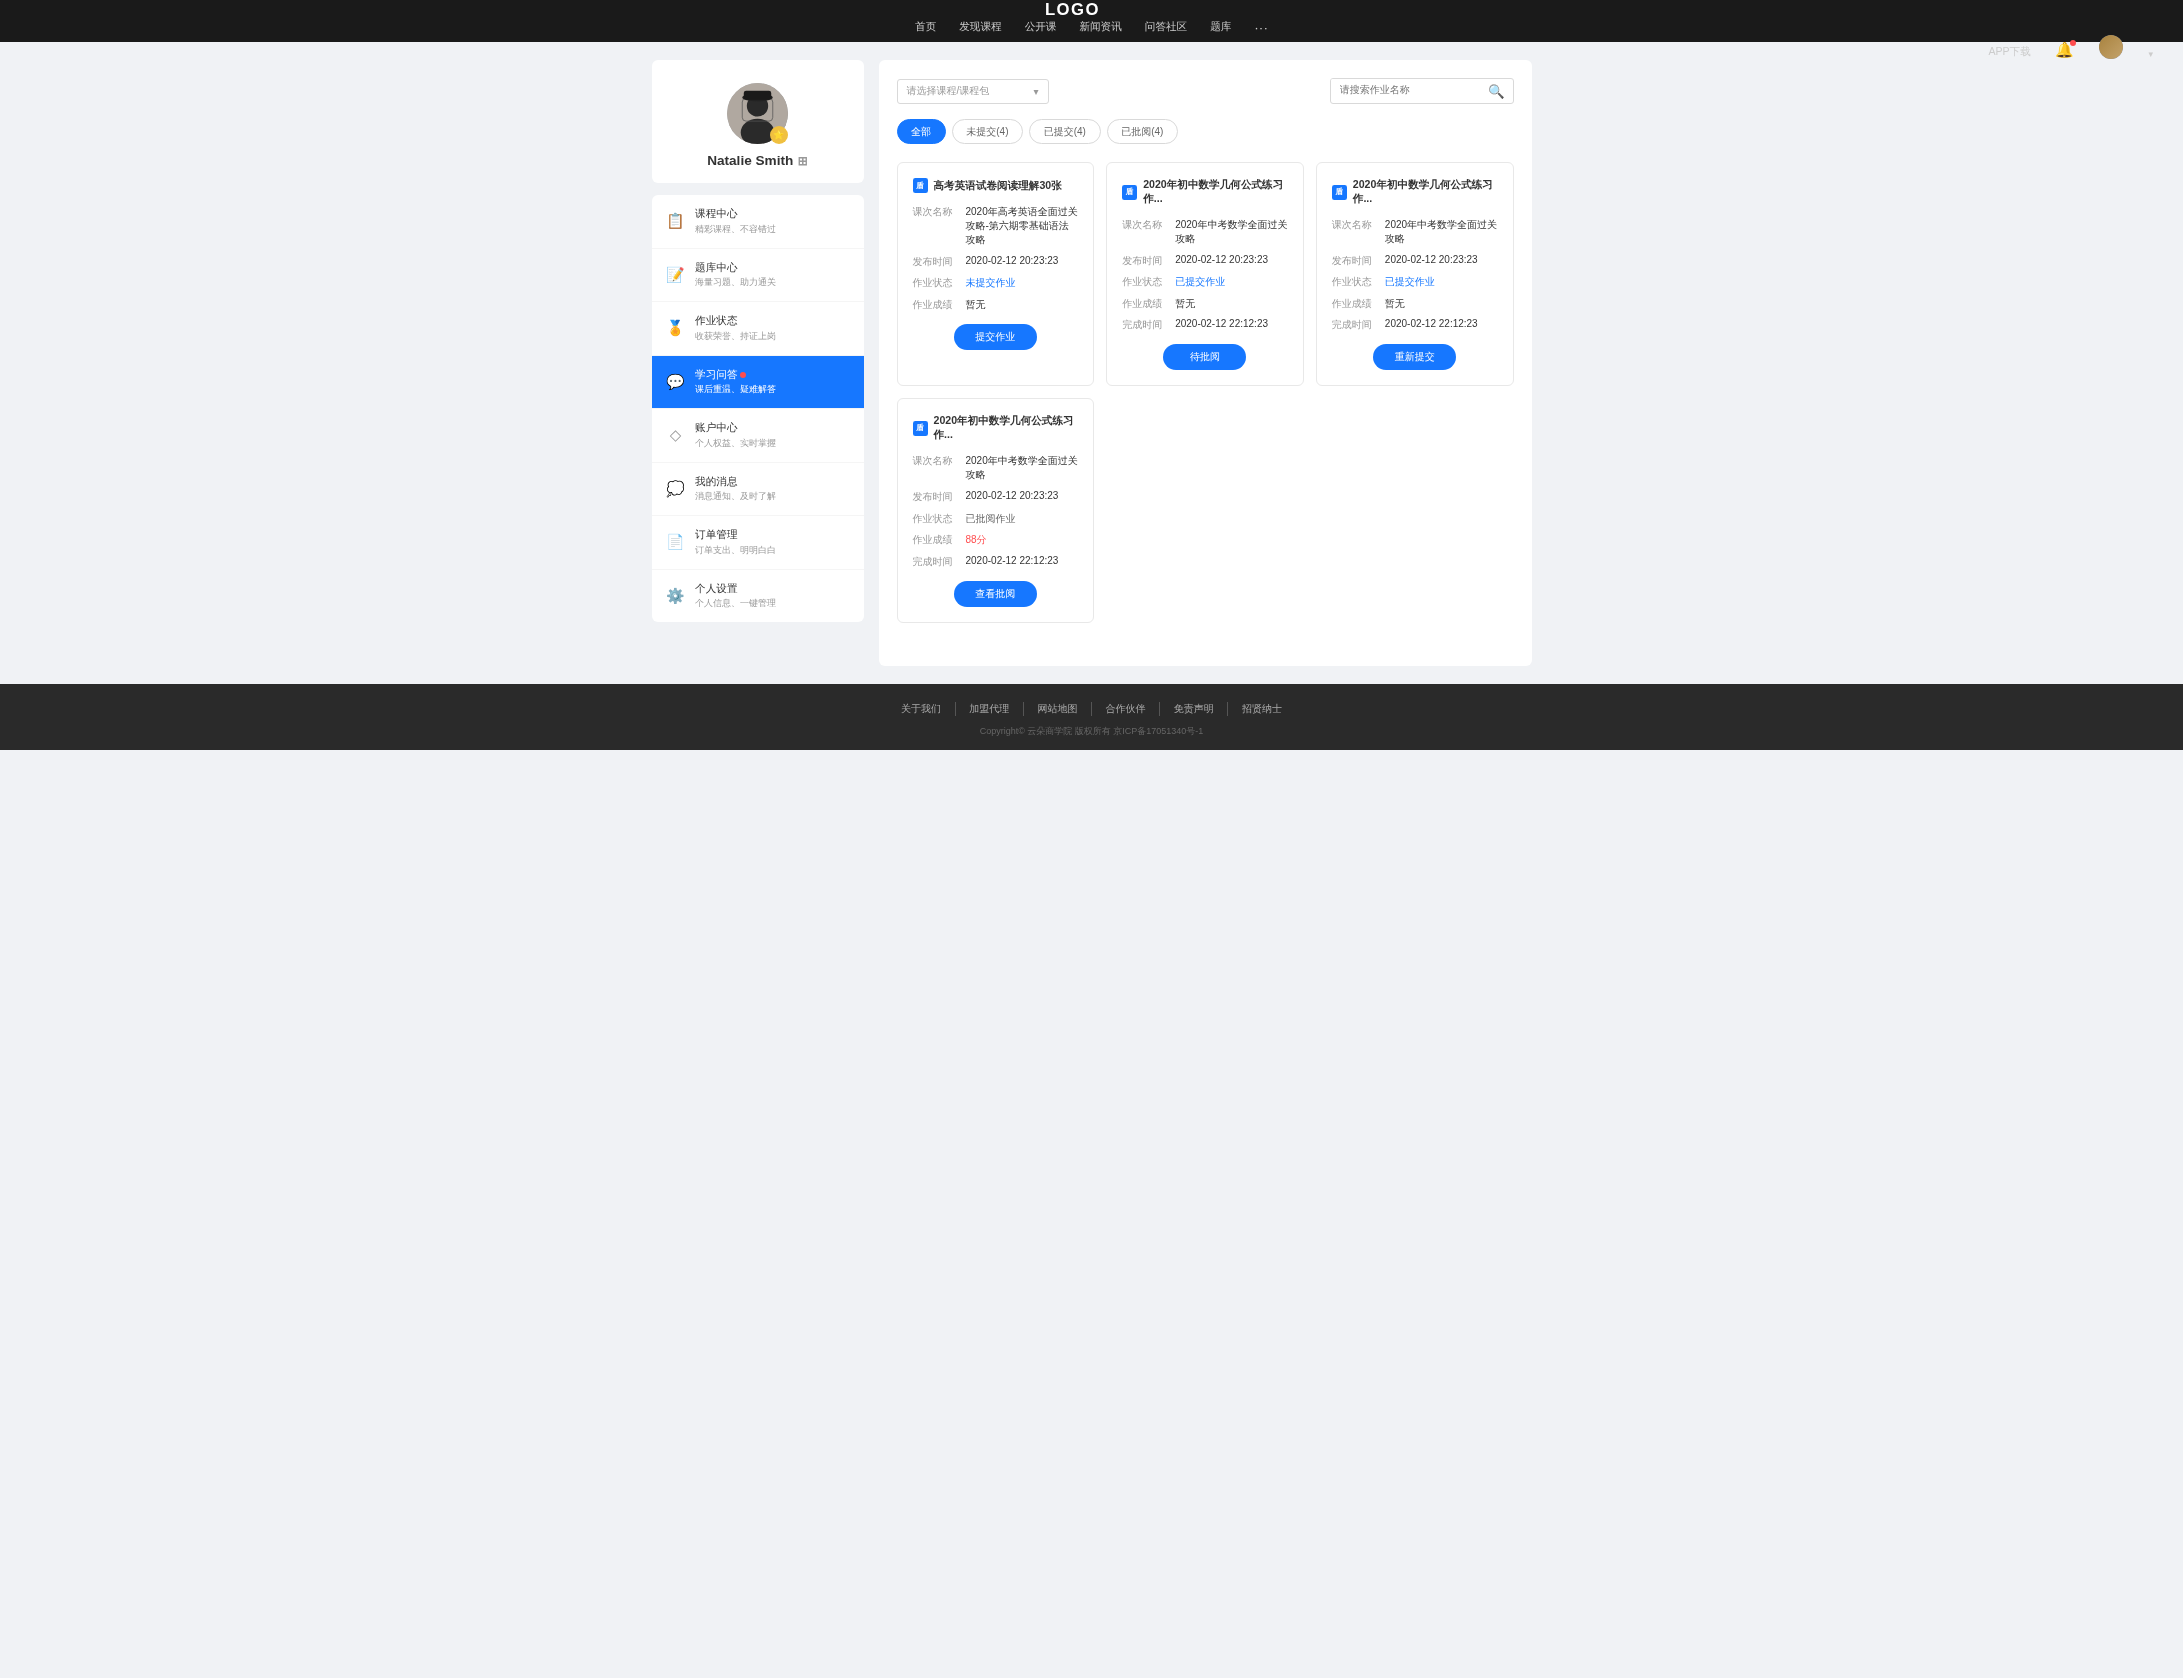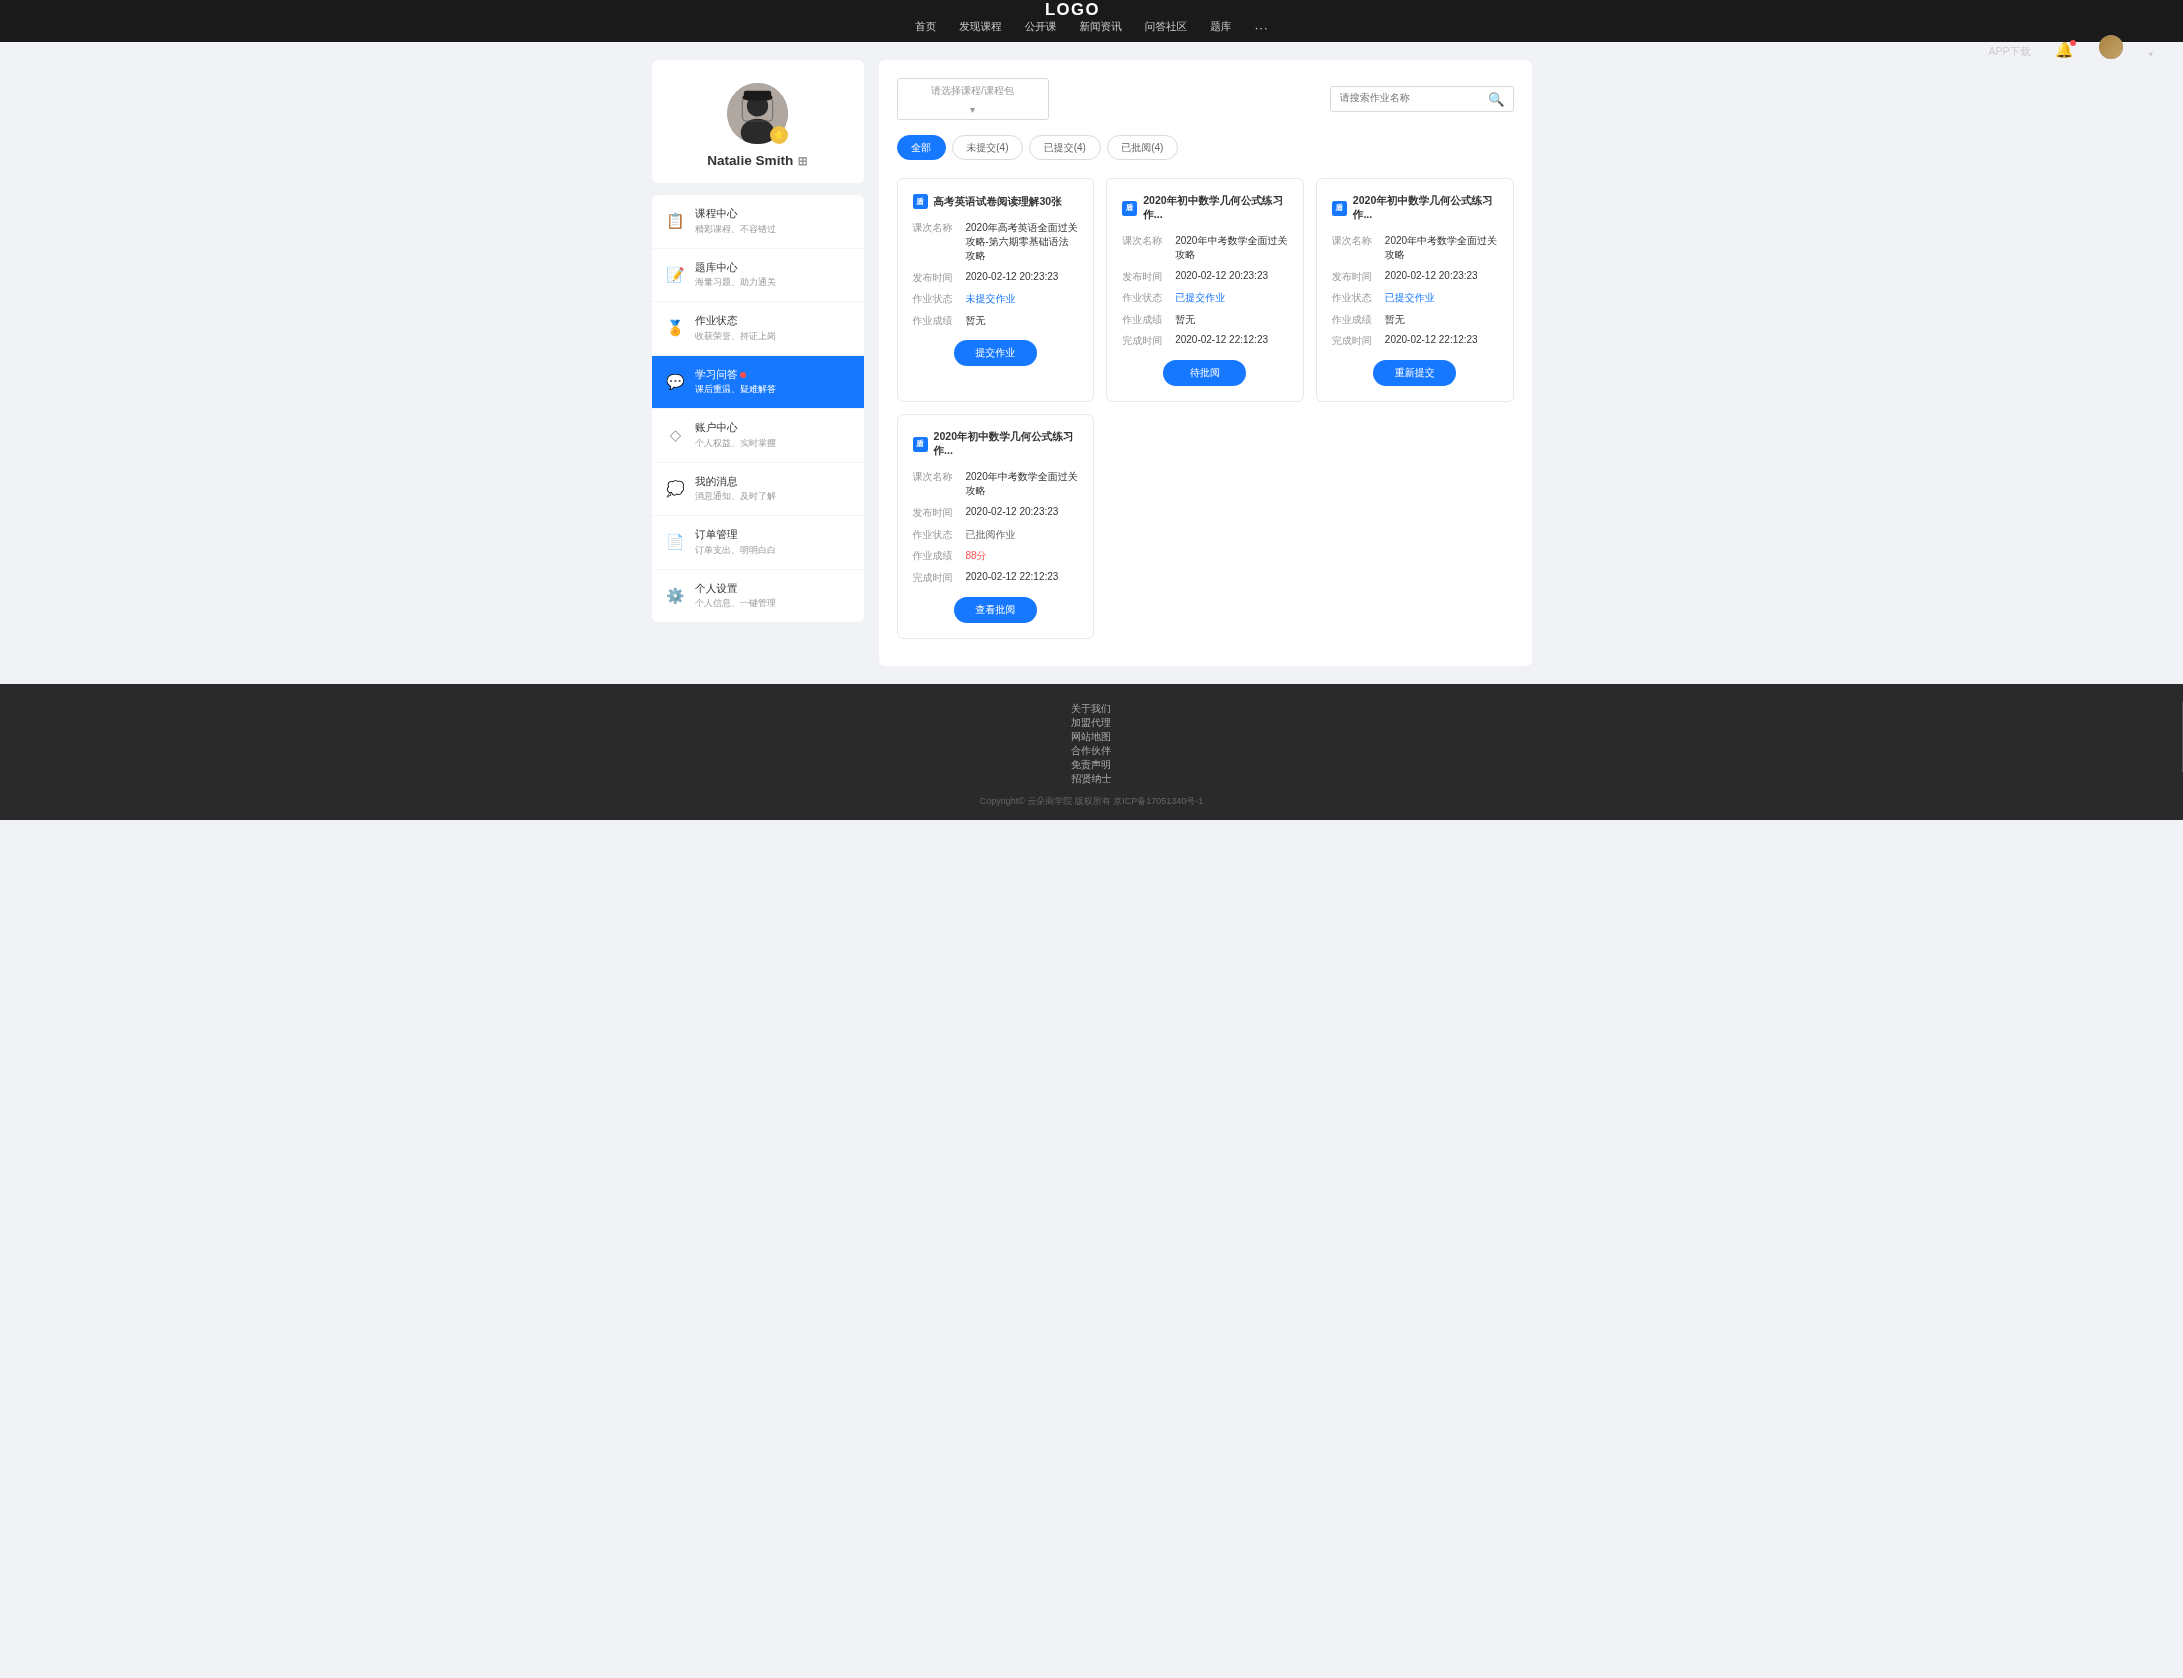--- a/index.html
+++ b/index.html
@@ -235,21 +235,20 @@
       padding: 4.5px 9px;
       font-size: 10px;
       color: #999;
       background: #fff;
       cursor: pointer;
       display: flex;
       align-items: center;
       gap: 6px;
       min-width: 152px;
       justify-content: space-between;
-      flex-direction: column;
     }
     .search-box {
       display: flex;
       align-items: flex-start;
       border: 0.8px solid #d9d9d9;
       border-radius: 3px;
       overflow: hidden;
       min-width: 152px;
     }
     .search-input {
@@ -359,21 +358,20 @@
     footer {
       background: #2a2a2a;
       padding: 18px 0 12px;
       text-align: center;
     }
     .footer-links {
       display: flex;
       justify-content: center;
       gap: 0;
       margin-bottom: 9px;
-      flex-direction: column;
     }
     .footer-link {
       color: #aaa;
       font-size: 10px;
       padding: 0 13.6px;
       border-right: 0.8px solid #555;
       cursor: pointer;
     }
     .footer-link:last-child { border-right: none; }
     .footer-copyright {

